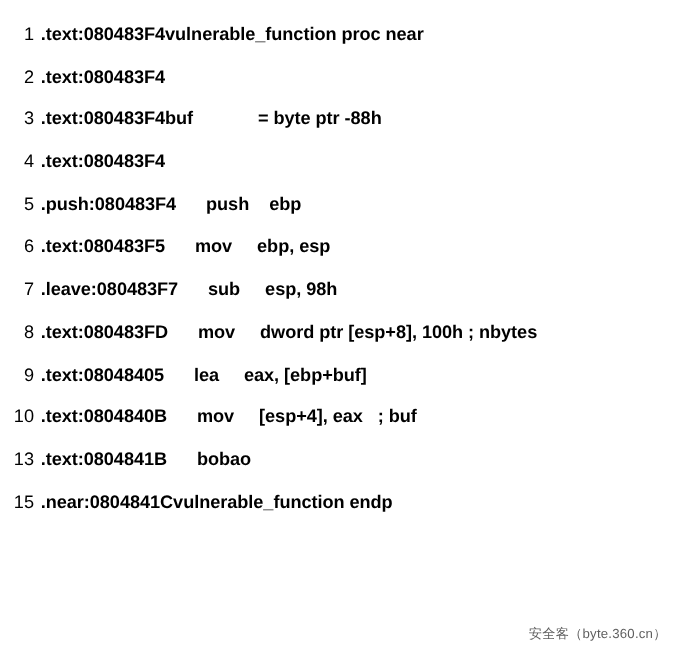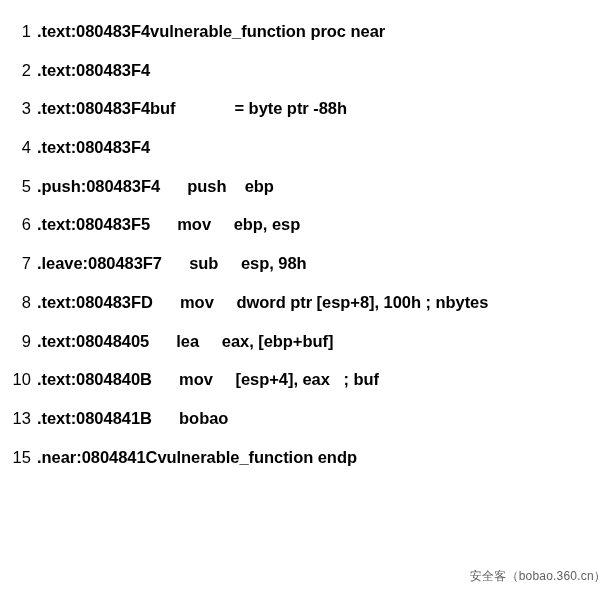--- a/index.html
+++ b/index.html
@@ -83,13 +83,13 @@
     <div class="code-line"><span class="line-number">5</span><span class="line-content">.push:080483F4      push    ebp</span></div>
     <div class="code-line"><span class="line-number">6</span><span class="line-content">.text:080483F5      mov     ebp, esp</span></div>
     <div class="code-line"><span class="line-number">7</span><span class="line-content">.leave:080483F7      sub     esp, 98h</span></div>
     <div class="code-line"><span class="line-number">8</span><span class="line-content">.text:080483FD      mov     dword ptr [esp+8], 100h ; nbytes</span></div>
     <div class="code-line"><span class="line-number">9</span><span class="line-content">.text:08048405      lea     eax, [ebp+buf]</span></div>
     <div class="code-line"><span class="line-number">10</span><span class="line-content">.text:0804840B      mov     [esp+4], eax   ; buf</span></div>
     <div class="code-line"><span class="line-number">13</span><span class="line-content">.text:0804841B      bobao</span></div>
     <div class="code-line"><span class="line-number">15</span><span class="line-content">.near:0804841Cvulnerable_function endp</span></div>
   </div>
 
-<div class="watermark">安全客（bobao.360.cn）</div>
+<div class="watermark">安全客（byte.360.cn）</div>
 
 </body></html>

